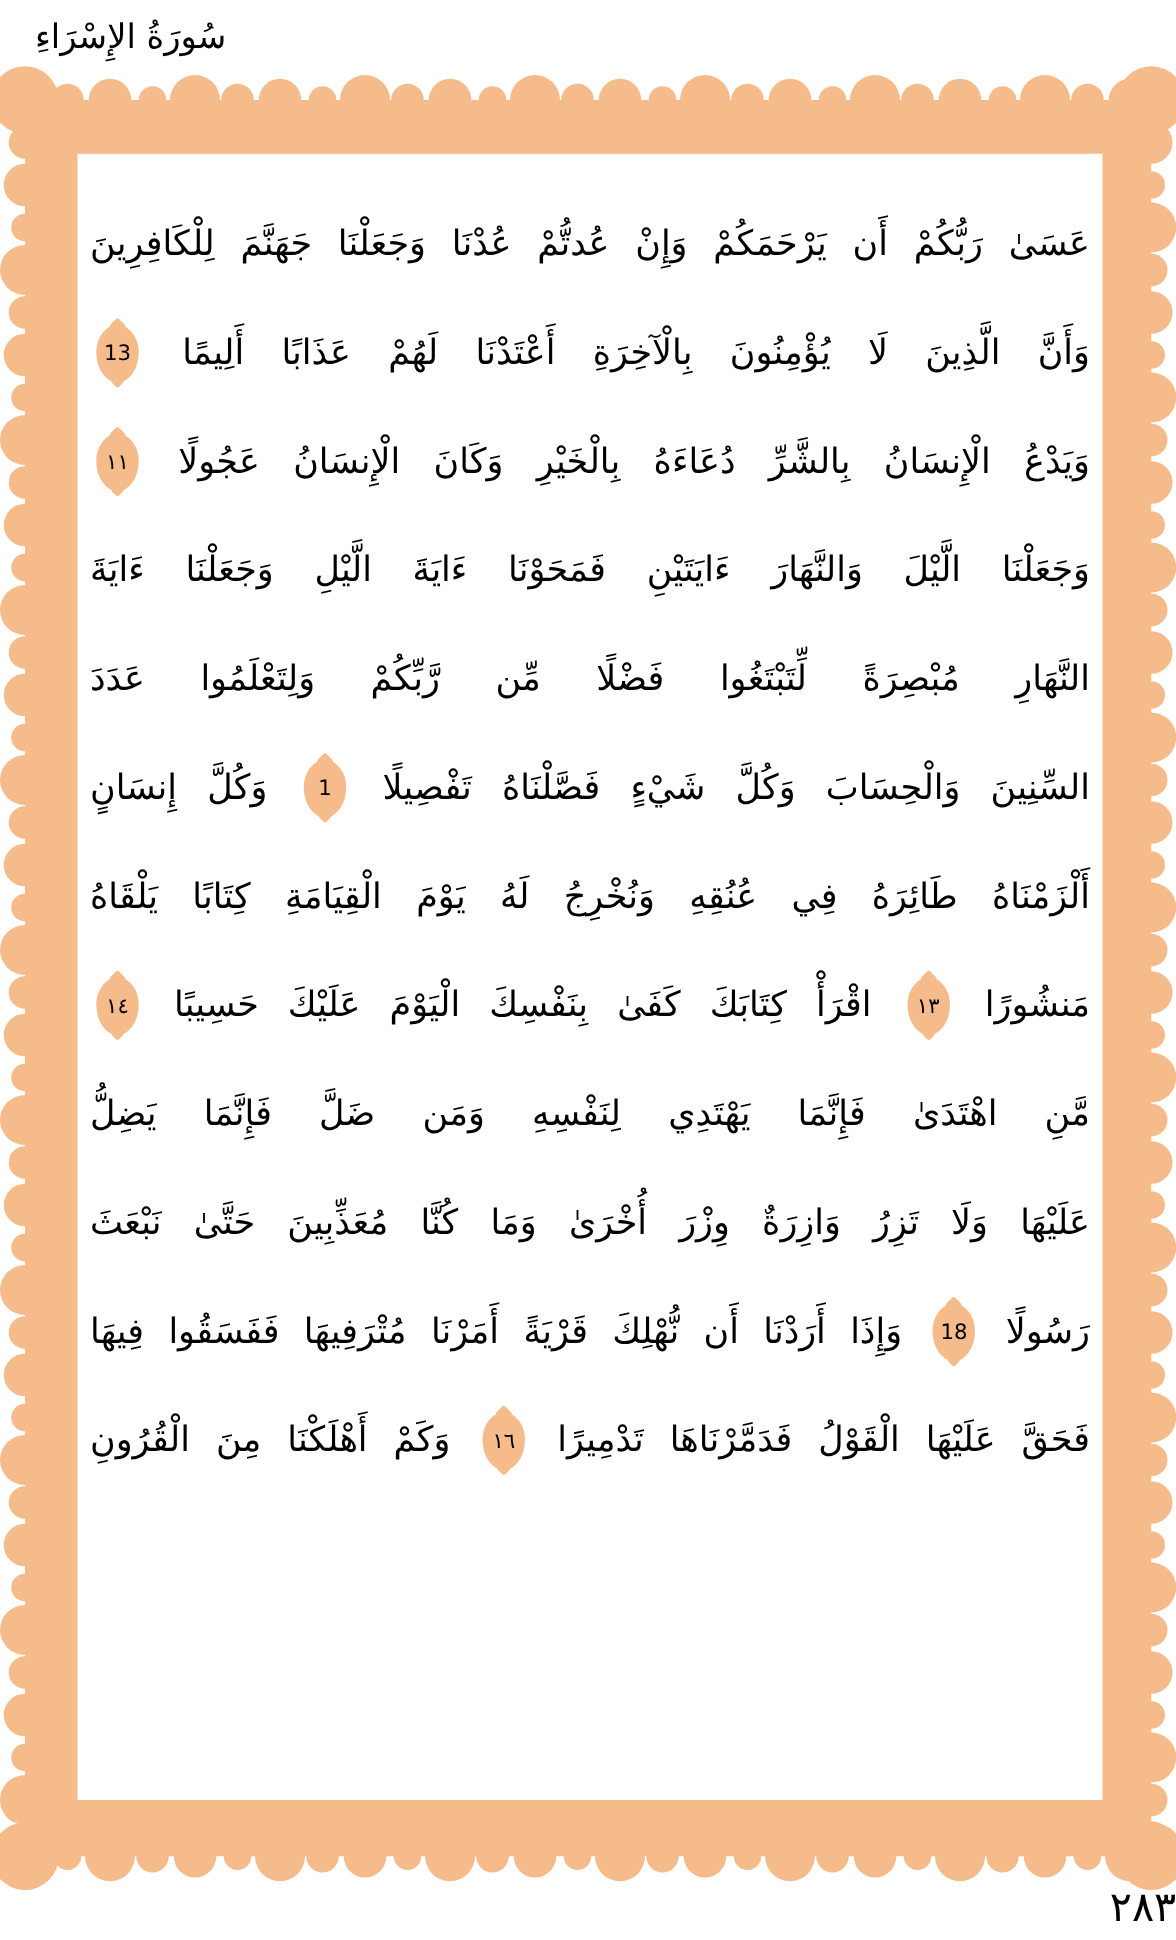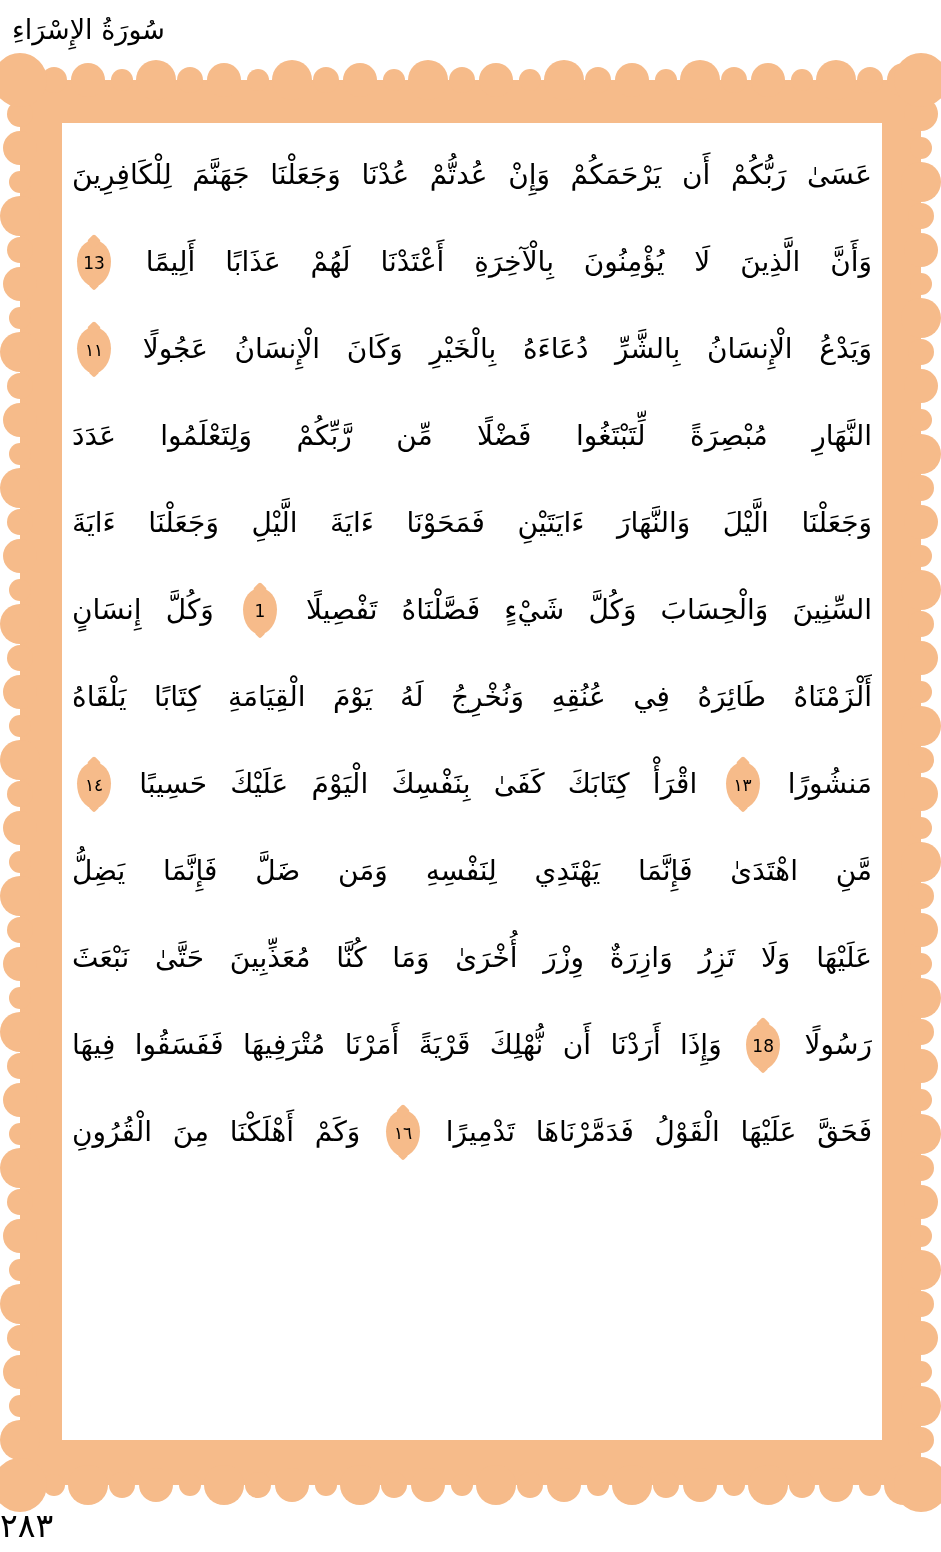--- a/index.html
+++ b/index.html
@@ -5,37 +5,37 @@
   html,body{margin:0;padding:0;}
   body{
     width:941px;height:1552px;position:relative;overflow:hidden;
     background:#ffffff;color:#000;
     font-family:"DejaVu Sans", sans-serif;
   }
   :root{--accent:#F6BB8A;--ink:#000000;}
 
   
   .hdr{
-    position:absolute;top:0;left:0;right:0;height:62px;
+    position:absolute;top:0;left:16px;right:0;height:62px;
     display:flex;justify-content:space-between;align-items:flex-start;
     padding:4px 12px;box-sizing:border-box;z-index:2;
   }
   .hdr span{direction:rtl;unicode-bidi:isolate;color:var(--ink);}
   .hdr .juz{font-size:30px;padding-top:2px;}
   .hdr .surah{font-size:27px;padding-top:10px;}
 
   
   #frame-svg{position:absolute;top:0;left:0;z-index:0;}
   .peach{fill:var(--accent);}
   .page-window{fill:#ffffff;}
 
   
   .text-block{
     position:absolute;left:62px;top:123px;width:820px;height:1317px;
-    z-index:1;box-sizing:border-box;padding:8px 10px 0 10px;
+    z-index:1;box-sizing:border-box;padding:28px 10px 0 10px;
   }
   .line{
     height:87px;line-height:87px;font-size:28px;color:var(--ink);
     direction:rtl;text-align:justify;text-align-last:justify;
     white-space:nowrap;overflow:visible;
   }
   .line span{unicode-bidi:isolate;}
 
   
   .ayah{
@@ -52,21 +52,21 @@
   }
   .ayah::after{
     content:"";position:absolute;bottom:-3px;left:50%;
     width:8px;height:8px;background:var(--accent);
     transform:translateX(-50%) rotate(45deg);border-radius:2px;
   }
 
   
   .pagenum{
     position:absolute;bottom:2px;left:0;right:0;height:48px;
-    line-height:48px;text-align:left;font-size:33px;color:var(--ink);
+    line-height:48px;text-align:right;font-size:33px;color:var(--ink);
     z-index:2;direction:rtl;
   }
 </style>
 </head>
 <body>
 
 <div class="hdr">
   <span class="surah">سُورَةُ الإِسْرَاءِ</span>
 </div>
 
@@ -216,22 +216,22 @@
       <circle cx="20" cy="1485" r="27" class="peach"></circle>
       <circle cx="921" cy="1485" r="27" class="peach"></circle>
     </g>
   <rect class="page-window" x="62" y="123" width="820" height="1317"></rect>
 </svg>
 
 <div class="text-block">
     <div class="line"><span>عَسَىٰ رَبُّكُمْ أَن يَرْحَمَكُمْ وَإِنْ عُدتُّمْ عُدْنَا وَجَعَلْنَا جَهَنَّمَ لِلْكَافِرِينَ</span></div>
     <div class="line"><span>وَأَنَّ الَّذِينَ لَا يُؤْمِنُونَ بِالْآخِرَةِ أَعْتَدْنَا لَهُمْ عَذَابًا أَلِيمًا</span> <span class="ayah">13</span></div>
     <div class="line"><span>وَيَدْعُ الْإِنسَانُ بِالشَّرِّ دُعَاءَهُ بِالْخَيْرِ وَكَانَ الْإِنسَانُ عَجُولًا</span> <span class="ayah">١١</span></div>
+    <div class="line"><span>وَجَعَلْنَا الَّيْلَ وَالنَّهَارَ ءَايَتَيْنِ فَمَحَوْنَا ءَايَةَ الَّيْلِ وَجَعَلْنَا ءَايَةَ</span></div>
     <div class="line"><span>النَّهَارِ مُبْصِرَةً لِّتَبْتَغُوا فَضْلًا مِّن رَّبِّكُمْ وَلِتَعْلَمُوا عَدَدَ</span></div>
-    <div class="line"><span>وَجَعَلْنَا الَّيْلَ وَالنَّهَارَ ءَايَتَيْنِ فَمَحَوْنَا ءَايَةَ الَّيْلِ وَجَعَلْنَا ءَايَةَ</span></div>
     <div class="line"><span>السِّنِينَ وَالْحِسَابَ وَكُلَّ شَيْءٍ فَصَّلْنَاهُ تَفْصِيلًا</span> <span class="ayah">1</span> <span>وَكُلَّ إِنسَانٍ</span></div>
     <div class="line"><span>أَلْزَمْنَاهُ طَائِرَهُ فِي عُنُقِهِ وَنُخْرِجُ لَهُ يَوْمَ الْقِيَامَةِ كِتَابًا يَلْقَاهُ</span></div>
     <div class="line"><span>مَنشُورًا</span> <span class="ayah">١٣</span> <span>اقْرَأْ كِتَابَكَ كَفَىٰ بِنَفْسِكَ الْيَوْمَ عَلَيْكَ حَسِيبًا</span> <span class="ayah">١٤</span></div>
     <div class="line"><span>مَّنِ اهْتَدَىٰ فَإِنَّمَا يَهْتَدِي لِنَفْسِهِ وَمَن ضَلَّ فَإِنَّمَا يَضِلُّ</span></div>
     <div class="line"><span>عَلَيْهَا وَلَا تَزِرُ وَازِرَةٌ وِزْرَ أُخْرَىٰ وَمَا كُنَّا مُعَذِّبِينَ حَتَّىٰ نَبْعَثَ</span></div>
     <div class="line"><span>رَسُولًا</span> <span class="ayah">18</span> <span>وَإِذَا أَرَدْنَا أَن نُّهْلِكَ قَرْيَةً أَمَرْنَا مُتْرَفِيهَا فَفَسَقُوا فِيهَا</span></div>
     <div class="line"><span>فَحَقَّ عَلَيْهَا الْقَوْلُ فَدَمَّرْنَاهَا تَدْمِيرًا</span> <span class="ayah">١٦</span> <span>وَكَمْ أَهْلَكْنَا مِنَ الْقُرُونِ</span></div>
   </div>
 
 <div class="pagenum">٢٨٣</div>

